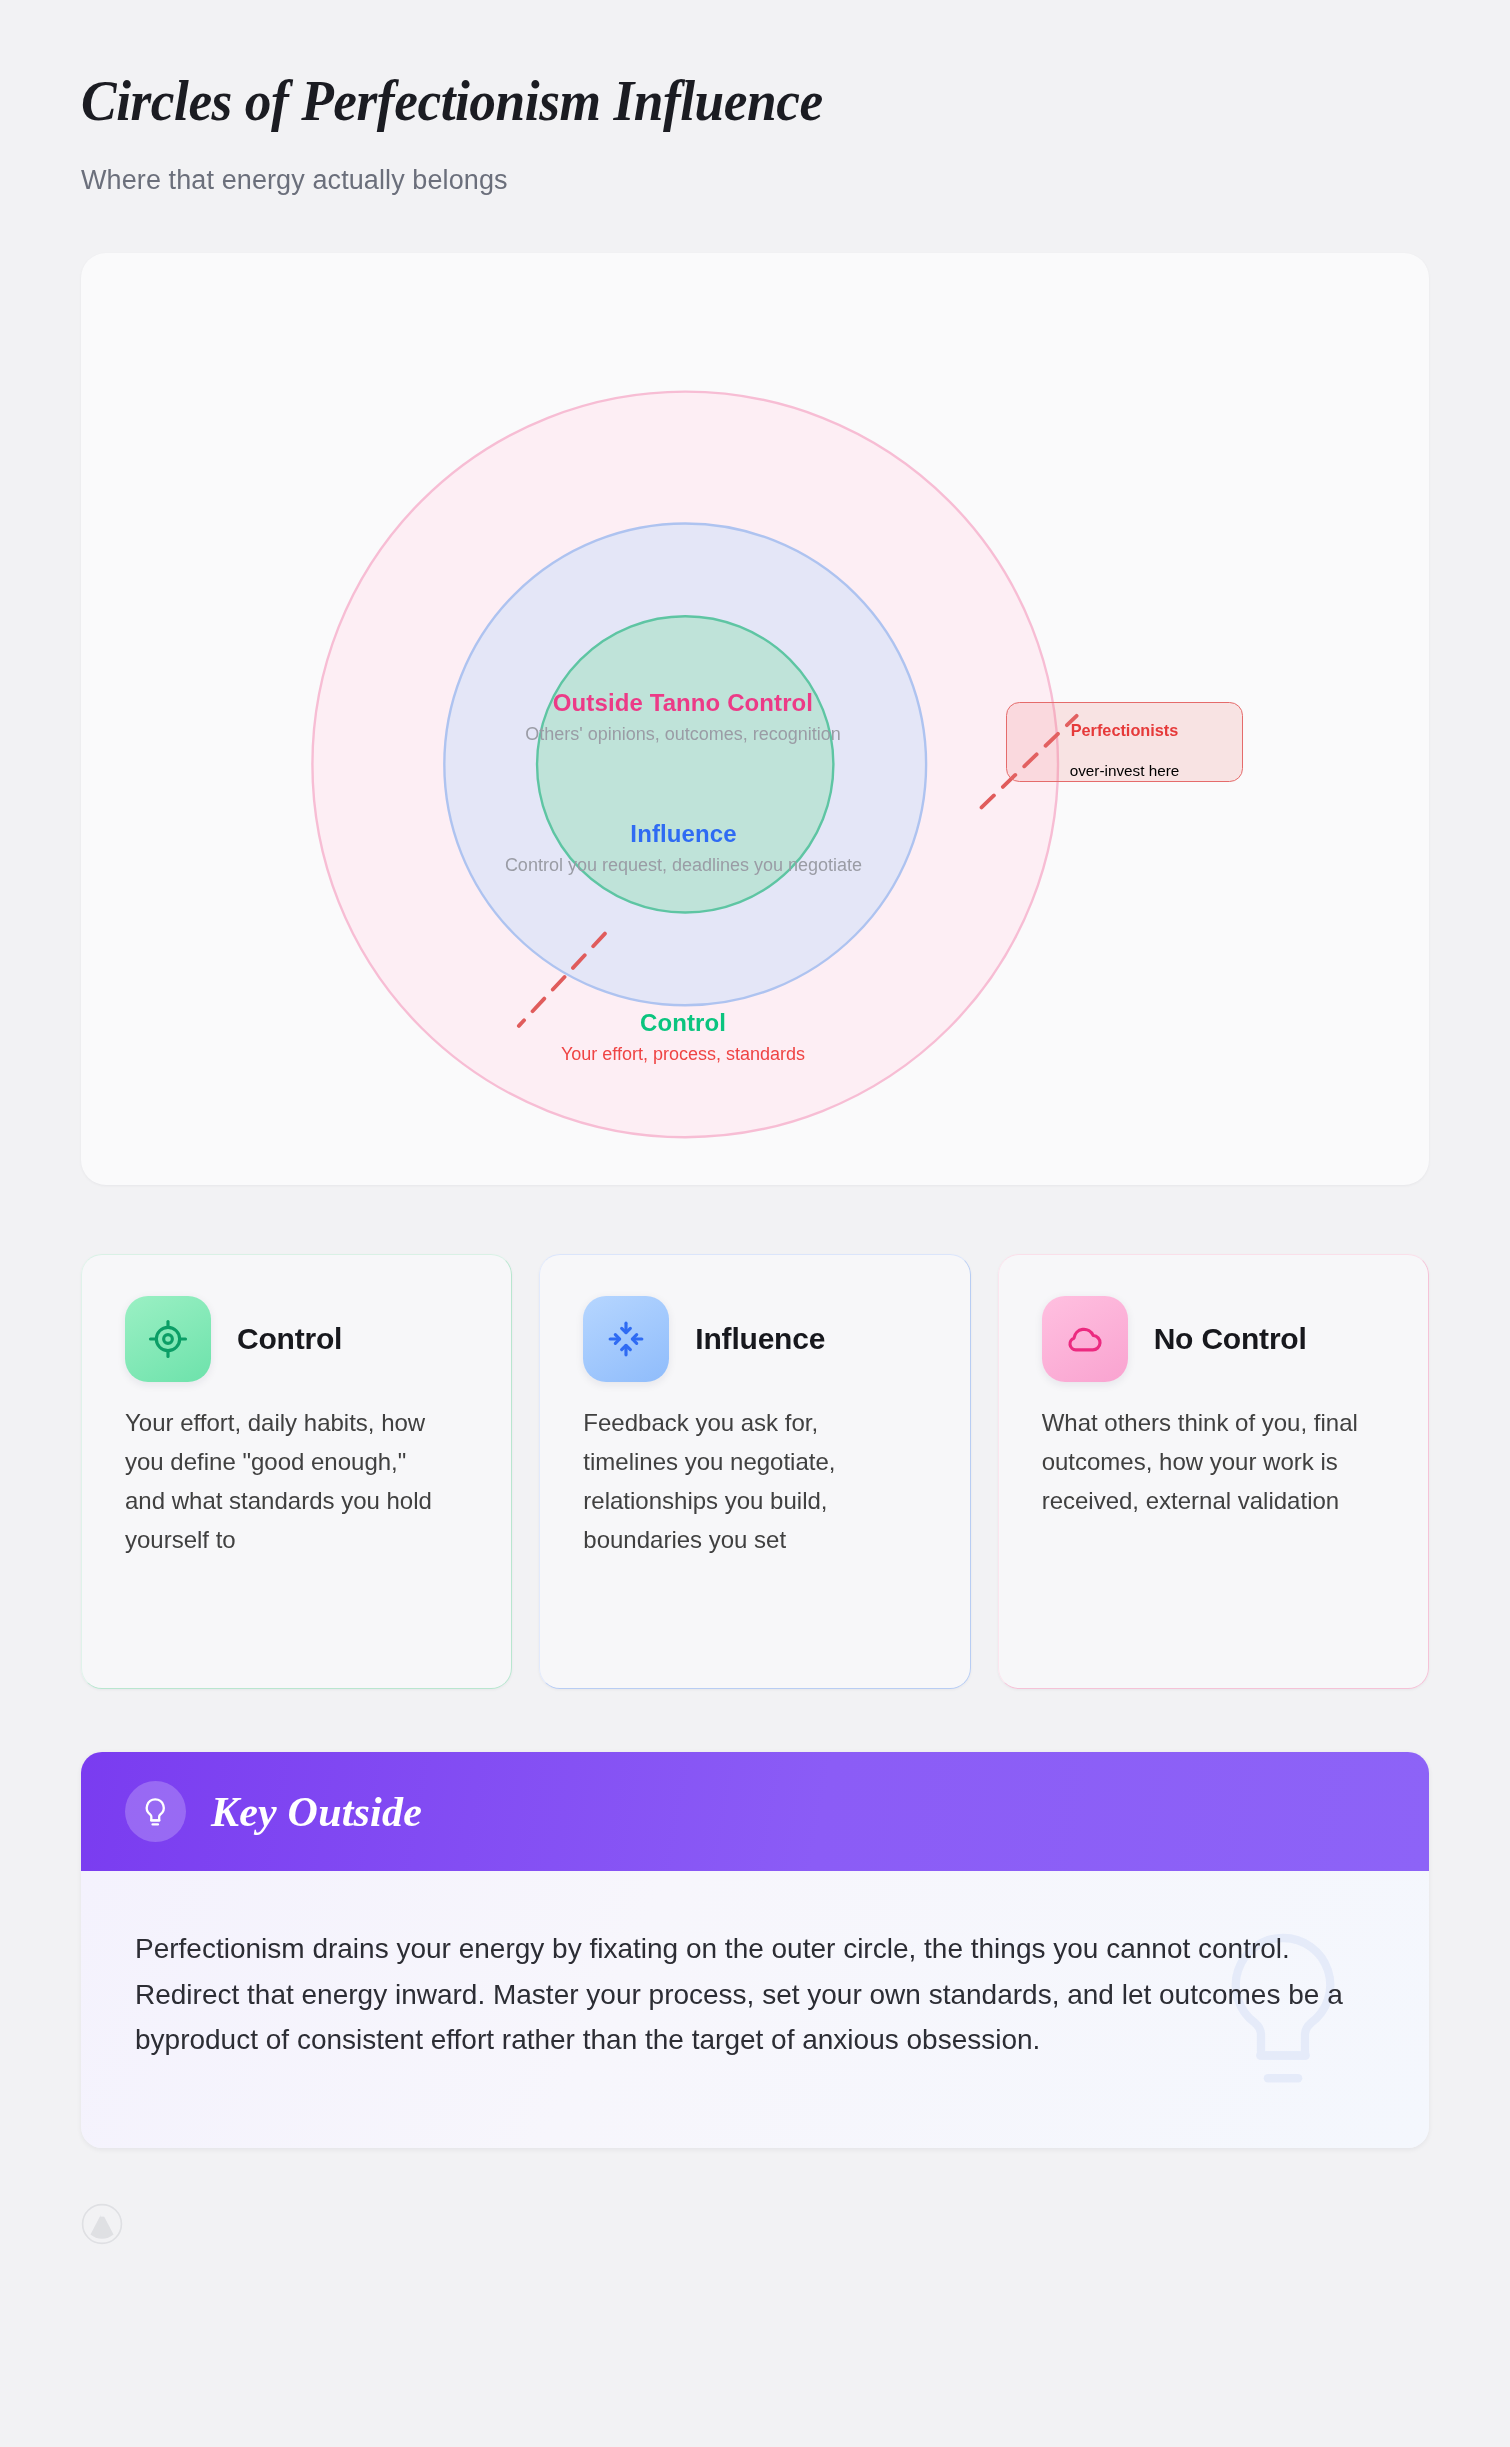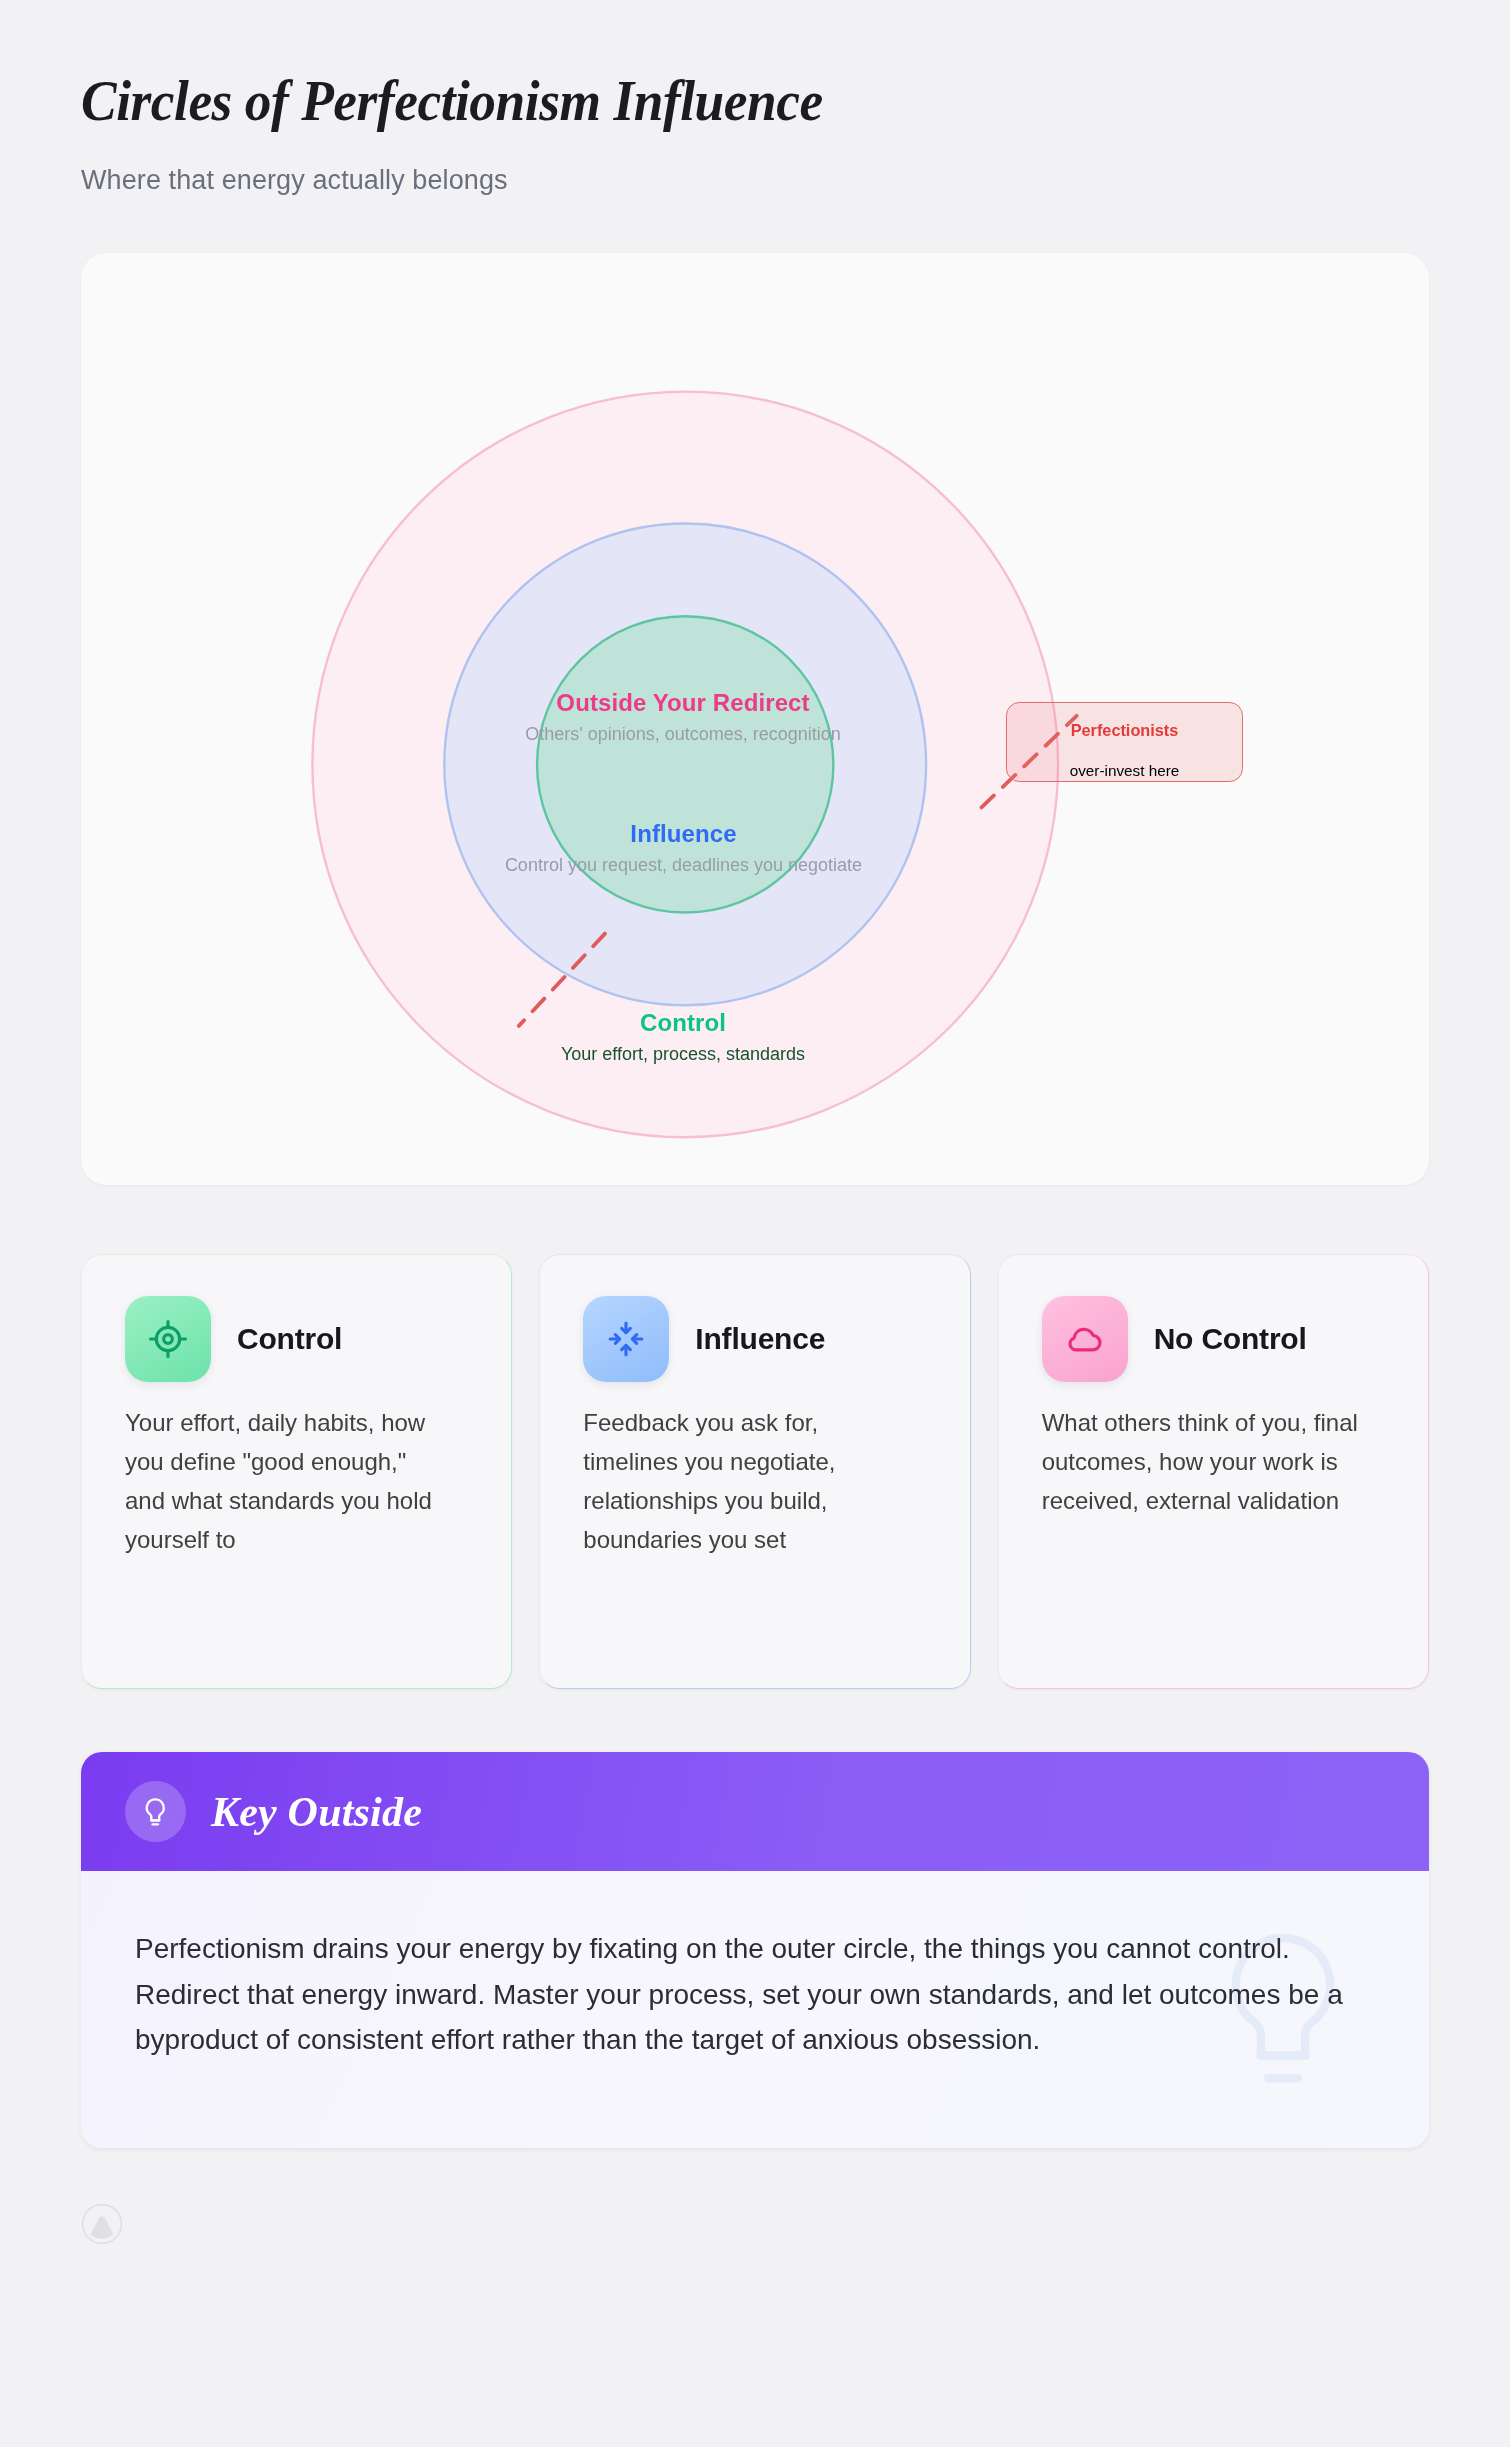--- a/index.html
+++ b/index.html
@@ -65,21 +65,21 @@
     letter-spacing: 0.1px;
     line-height: 1.25;
   }
   .ring-sub {
     font-size: 18px;
     color: #9a9ca5;
     margin-top: 4.8px;
     line-height: 1.25;
     white-space: nowrap;
   }
-  .ring-sub.dark { color: #14532d; }
+  .ring-sub.dark { color: #ef4444; }
 
   #outer-text { left: 363px; top: 435px; width: 478px; }
   #outer-text .ring-label { color: #ec3b87; }
 
   #influence-text { left: 354px; top: 566px; width: 497px; }
   #influence-text .ring-label { color: #2f6bf3; }
 
   #control-text { left: 406px; top: 755px; width: 392px; }
   #control-text .ring-label { color: #0bc47f; }
 
@@ -255,21 +255,21 @@
       <circle cx="632" cy="535" r="252" fill="#e4e6f7" stroke="#aec3f0" stroke-width="2.5"></circle>
 
       <circle cx="632" cy="535" r="155" fill="#bfe3d9" stroke="#5ec5a3" stroke-width="2.5"></circle>
 
       <line x1="942" y1="580" x2="1080" y2="585" transform="rotate(-46 942 580)" stroke="#e05c5c" stroke-width="4" stroke-dasharray="18 13" stroke-linecap="round"></line>
 
       <line x1="548" y1="712" x2="680" y2="712" transform="rotate(133 548 712)" stroke="#e05c5c" stroke-width="4" stroke-dasharray="18 13" stroke-linecap="round"></line>
     </svg>
 
     <div class="circle-text" id="outer-text">
-      <div class="ring-label">Outside Your Redirect</div>
+      <div class="ring-label">Outside Tanno Control</div>
       <div class="ring-sub">Others' opinions, outcomes, recognition</div>
     </div>
 
     <div class="circle-text" id="influence-text">
       <div class="ring-label">Influence</div>
       <div class="ring-sub">Control you request, deadlines you negotiate</div>
     </div>
 
     <div class="circle-text" id="control-text">
       <div class="ring-label">Control</div>

